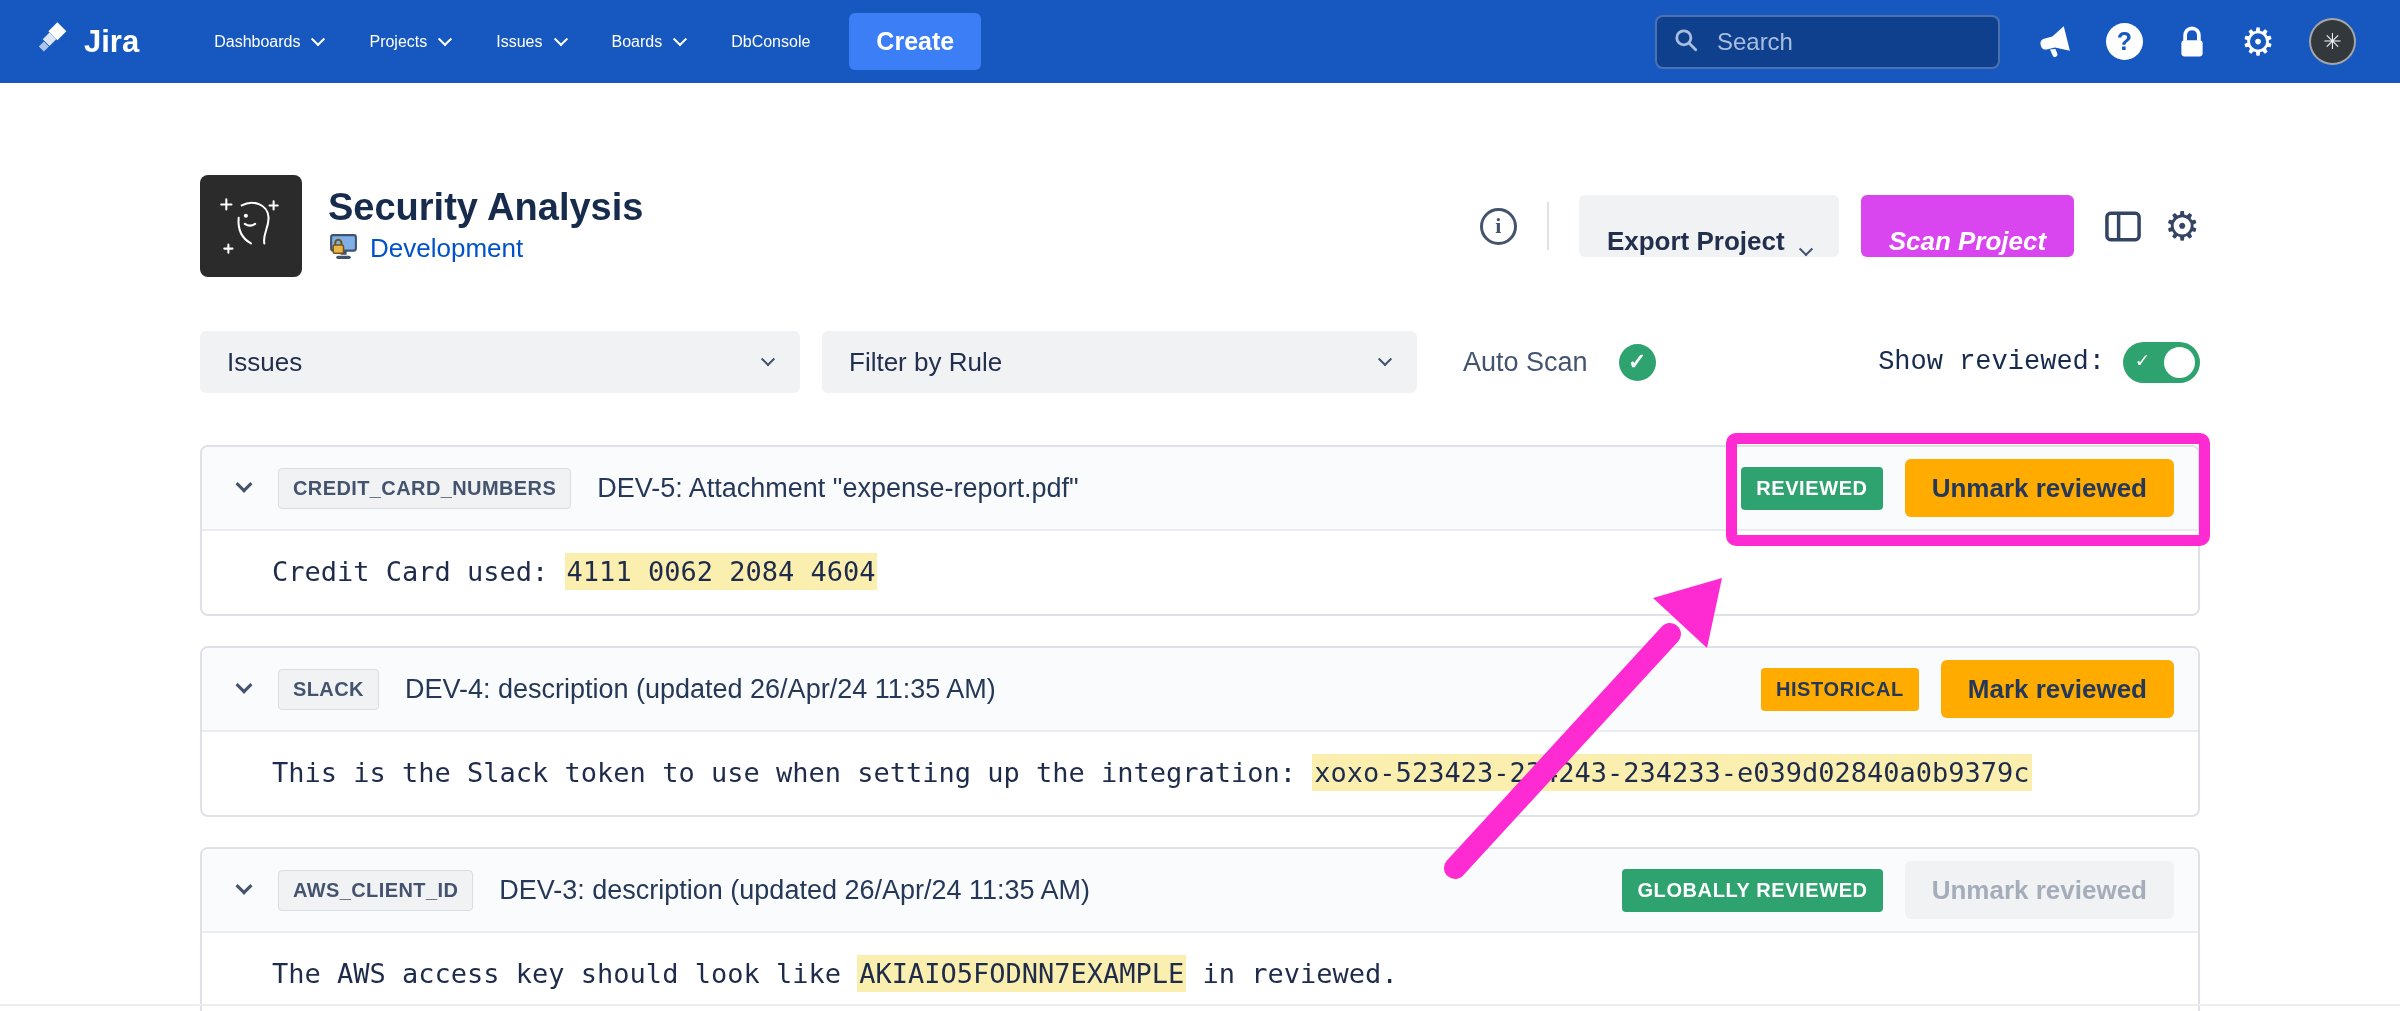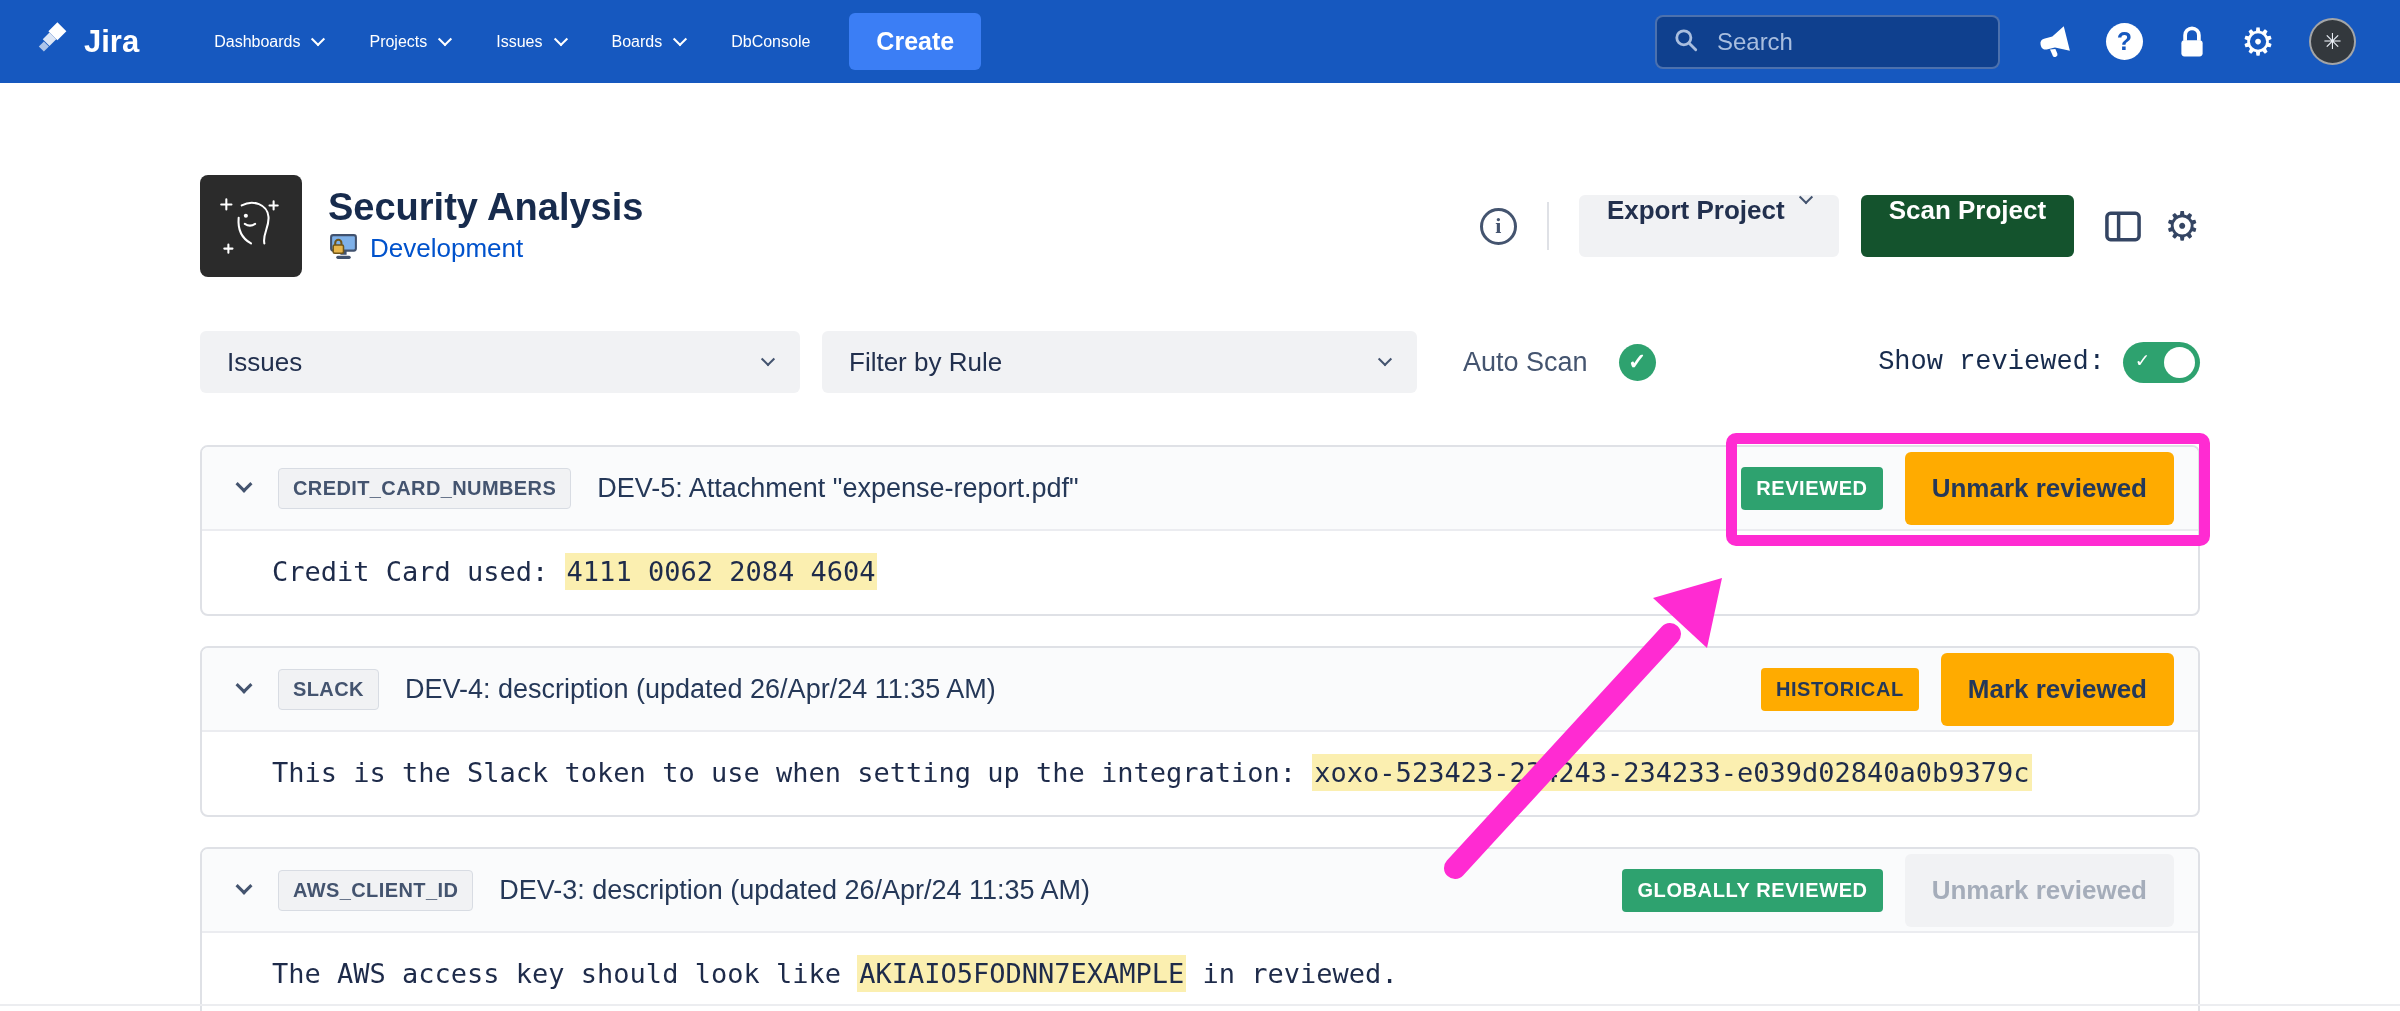--- a/index.html
+++ b/index.html
@@ -47,23 +47,23 @@
   .project-header { margin-top: 92px; display: flex; align-items: center; }
   .proj-avatar { width: 102px; height: 102px; background: #2B2B2B; border-radius: 8px; display: flex; align-items: center; justify-content: center; flex: none; }
   .proj-info { margin-left: 26px; }
   .proj-title { font-size: 38px; font-weight: bold; color: #172B4D; }
   .proj-sub { display: flex; align-items: center; gap: 11px; margin-top: 2px; }
   .proj-link { color: #0052CC; font-size: 26px; cursor: pointer; text-decoration: none; }
 
   .header-actions { margin-left: auto; display: flex; align-items: center; gap: 22px; }
   .info-icon { width: 37px; height: 37px; border-radius: 50%; border: 3px solid #44546F; color: #44546F; font-size: 22px; font-weight: bold; display: flex; align-items: center; justify-content: center; cursor: pointer; font-family: "Liberation Serif", serif; }
   .vdivider { width: 2px; height: 48px; background: #DFE1E6; margin: 0 8px; }
-  .btn { display: inline-flex; align-items: flex-start; gap: 16px; border: none; cursor: pointer; font-family: inherit; border-radius: 6px; font-size: 26px; font-weight: 600; height: 62px; padding: 0 28px; }
+  .btn { display: inline-flex; align-items: flex-end; gap: 16px; border: none; cursor: pointer; font-family: inherit; border-radius: 6px; font-size: 26px; font-weight: 600; height: 62px; padding: 0 28px; }
   .btn-subtle { background: #F1F2F4; color: #22304E; }
-  .btn-primary { background: #14532d; color: #fff; }
+  .btn-primary { background: #d946ef; color: #fff; font-style: italic; }
   .icon-btn { color: #344563; cursor: pointer; display: flex; align-items: center; }
   .gear-dark { font-size: 40px; line-height: 1; color: #344563; }
 
   
   .filters { margin-top: 54px; display: flex; align-items: center; }
   .select {
     height: 62px; background: #F1F2F4; border-radius: 6px; cursor: pointer;
     display: flex; align-items: center; justify-content: space-between;
     padding: 0 27px; font-size: 26px; color: #22304E;
   }
@@ -86,21 +86,21 @@
   .rule-pill {
     background: #F1F2F4; border: 1.5px solid #D8DCE3; border-radius: 4px; color: #44546F;
     font-size: 20px; font-weight: bold; letter-spacing: 0.4px; padding: 8px 14px; margin-right: 26px; white-space: nowrap;
   }
   .card-title { font-size: 27px; color: #253858; white-space: nowrap; }
   .card-right { margin-left: auto; display: flex; align-items: center; gap: 22px; }
   .status { font-size: 20px; font-weight: bold; letter-spacing: 0.6px; padding: 10px 15px; border-radius: 4px; white-space: nowrap; }
   .status-green { background: #2EA26F; color: #fff; }
   .status-amber { background: #FFAB00; color: #253858; }
   .action-btn {
-    height: 73px; padding: 0 27px; border: none; border-radius: 6px; cursor: pointer;
+    height: 58px; padding: 0 27px; border: none; border-radius: 6px; cursor: pointer;
     font-family: inherit; font-size: 26px; font-weight: 600; background: #FFAB00; color: #253858; white-space: nowrap;
   }
   .action-btn.disabled { background: #F1F2F4; color: #A5ADBA; cursor: default; }
   .card-body {
     padding: 25px 52px 27px 70px;
     font-family: "DejaVu Sans Mono", monospace;
     font-size: 27px; color: #1E2B4A; white-space: pre;
   }
   .hl { background: #FBEFB0; padding: 3px 2px; }
 

